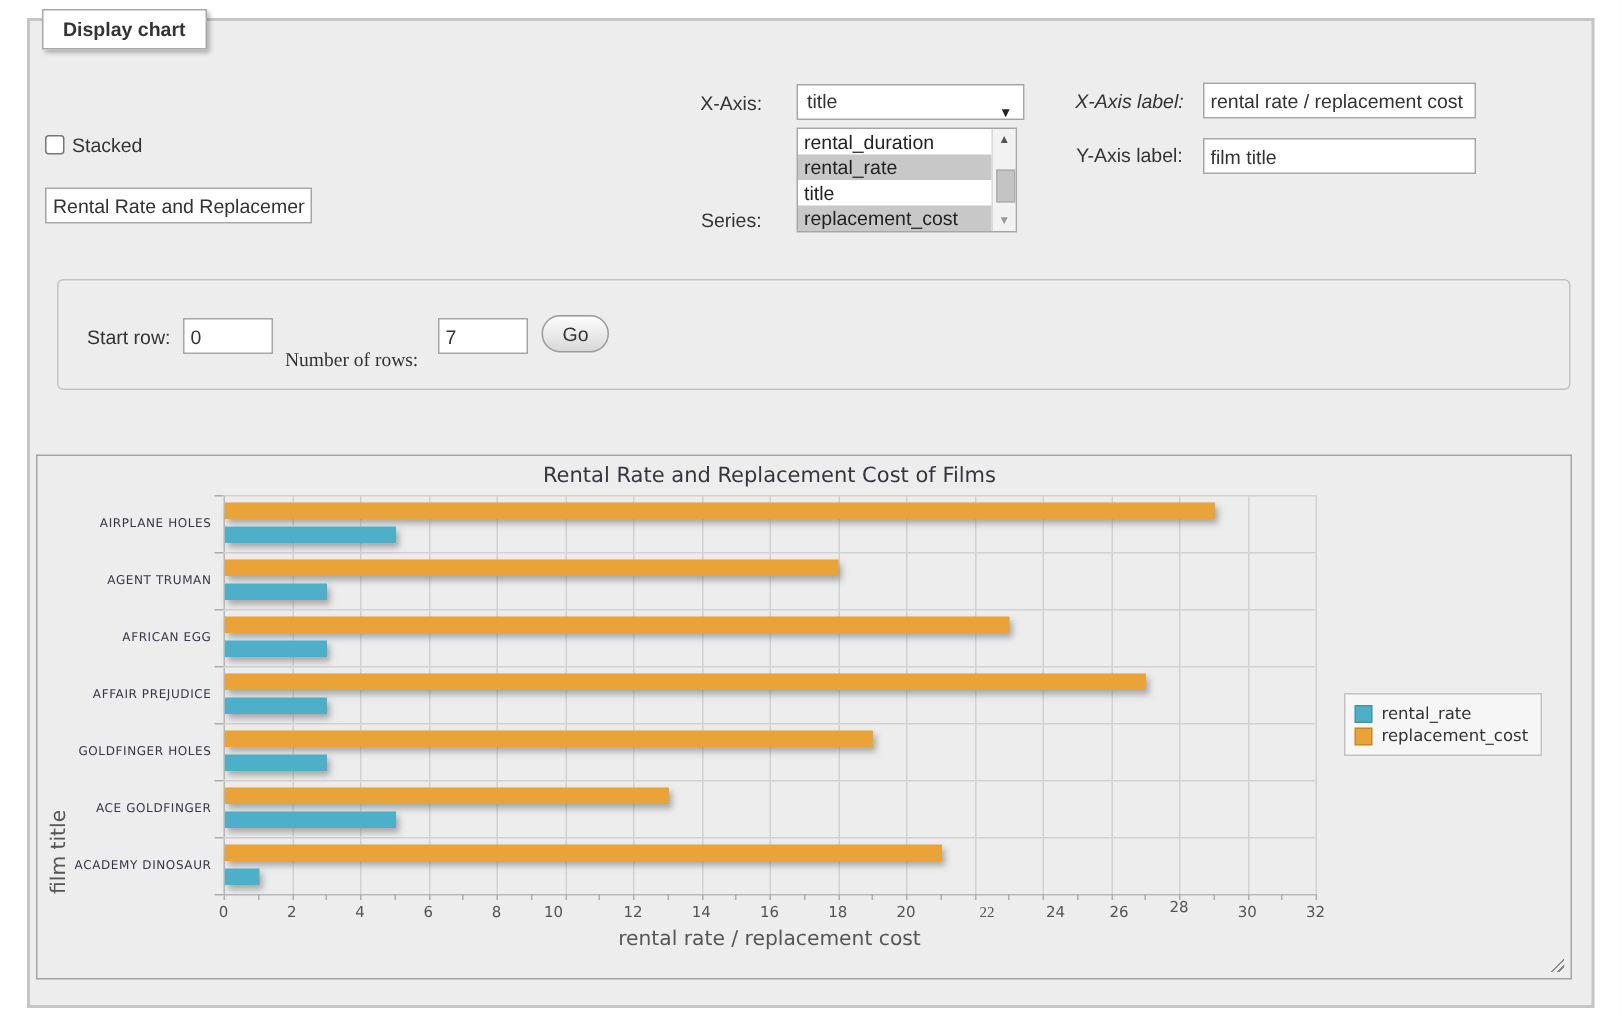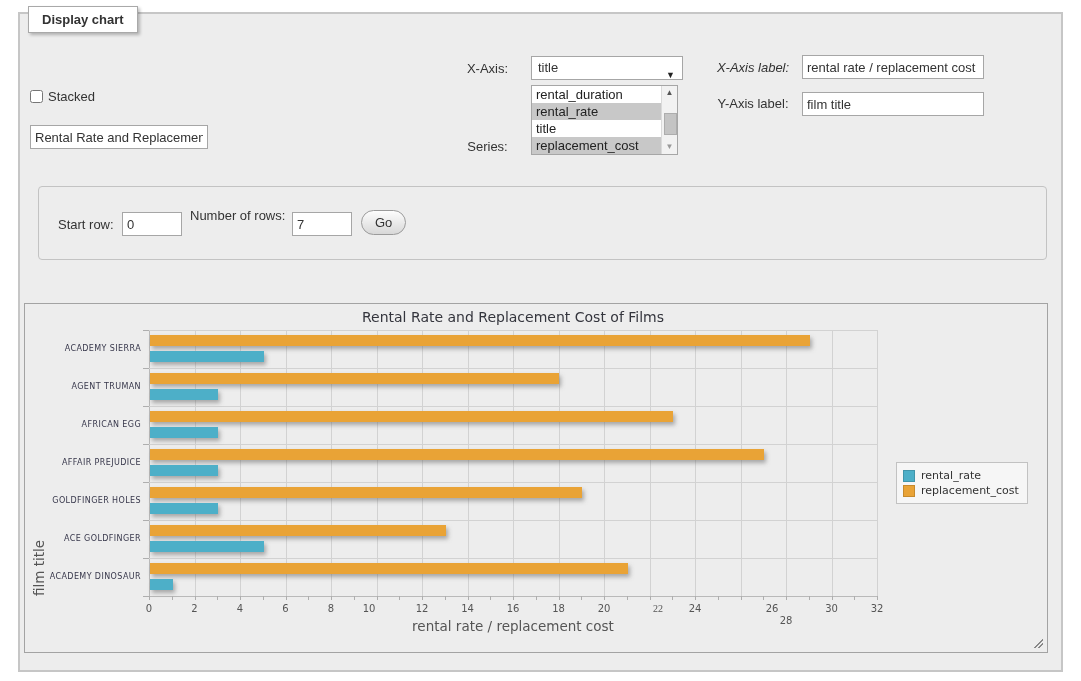--- a/index.html
+++ b/index.html
@@ -83,21 +83,21 @@
 
   <span class="ctl-label lbl-right" style="left:712px;top:60px;width:82px;font-style:italic;">X-Axis label:</span>
   <input type="text" style="position: absolute; left: 802px; top: 55px; width: 172px;" value="rental rate / replacement cost">
 
   <span class="ctl-label lbl-right" style="left:712px;top:96px;width:82px;">Y-Axis label:</span>
   <input type="text" style="position: absolute; left: 802px; top: 92px; width: 172px;" value="film title">
 
   <div class="rows-panel"></div>
   <span class="ctl-label" style="left:58px;top:217px;">Start row:</span>
   <input type="text" style="position: absolute; left: 122px; top: 212px; width: 50px;" value="0">
-  <span class="ctl-label" style="left:190px;top:208px;">Number of rows:</span>
+  <span class="ctl-label" style="left:190px;top:232px;font-family:Liberation Serif, serif;">Number of rows:</span>
   <input type="text" style="position: absolute; left: 292px; top: 212px; width: 50px;" value="7">
   <button class="go-btn">Go</button>
 
   <div class="chart-wrap">
     <div class="chart-title">Rental Rate and Replacement Cost of Films</div>
     <div id="plot-layer">
         <div class="axisline" style="left: 124px; top: 26px; width: 1px; height: 266px;"></div>
         <div class="gl" style="left: 169.5px; top: 26px; width: 1px; height: 266px;"></div>
         <div class="gl" style="left: 215px; top: 26px; width: 1px; height: 266px;"></div>
         <div class="gl" style="left: 260.5px; top: 26px; width: 1px; height: 266px;"></div>
@@ -125,21 +125,21 @@
         <div class="gl" style="left: 124px; top: 178px; width: 728px; height: 1px;"></div>
         <div class="tickmark" style="left: 118px; top: 178px; width: 6px; height: 1px;"></div>
         <div class="gl" style="left: 124px; top: 216px; width: 728px; height: 1px;"></div>
         <div class="tickmark" style="left: 118px; top: 216px; width: 6px; height: 1px;"></div>
         <div class="gl" style="left: 124px; top: 254px; width: 728px; height: 1px;"></div>
         <div class="tickmark" style="left: 118px; top: 254px; width: 6px; height: 1px;"></div>
         <div class="axisline" style="left: 124px; top: 292px; width: 728px; height: 1px;"></div>
         <div class="tickmark" style="left: 118px; top: 292px; width: 6px; height: 1px;"></div>
         <div class="bar" style="left: 125px; top: 31px; width: 659.522px; background: rgb(233, 163, 54);"></div>
         <div class="bar" style="left: 125px; top: 47px; width: 113.522px; background: rgb(77, 175, 200);"></div>
-        <div class="cat-label" style="top: 26px; height: 38px; line-height: 38px;">ACADEMY SIERRA</div>
+        <div class="cat-label" style="top: 26px; height: 38px; line-height: 38px;">AIRPLANE HOLES</div>
         <div class="bar" style="left: 125px; top: 69px; width: 409.272px; background: rgb(233, 163, 54);"></div>
         <div class="bar" style="left: 125px; top: 85px; width: 68.0225px; background: rgb(77, 175, 200);"></div>
         <div class="cat-label" style="top: 64px; height: 38px; line-height: 38px;">AGENT TRUMAN</div>
         <div class="bar" style="left: 125px; top: 107px; width: 523.022px; background: rgb(233, 163, 54);"></div>
         <div class="bar" style="left: 125px; top: 123px; width: 68.0225px; background: rgb(77, 175, 200);"></div>
         <div class="cat-label" style="top: 102px; height: 38px; line-height: 38px;">AFRICAN EGG</div>
         <div class="bar" style="left: 125px; top: 145px; width: 614.022px; background: rgb(233, 163, 54);"></div>
         <div class="bar" style="left: 125px; top: 161px; width: 68.0225px; background: rgb(77, 175, 200);"></div>
         <div class="cat-label" style="top: 140px; height: 38px; line-height: 38px;">AFFAIR PREJUDICE</div>
         <div class="bar" style="left: 125px; top: 183px; width: 432.022px; background: rgb(233, 163, 54);"></div>
@@ -189,23 +189,23 @@
         <div class="xtick" style="left: 215px; top: 299px;">4</div>
         <div class="xtick" style="left: 260.5px; top: 299px;">6</div>
         <div class="xtick" style="left: 306px; top: 299px;">8</div>
         <div class="xtick" style="left: 344px; top: 299px;">10</div>
         <div class="xtick" style="left: 397px; top: 299px;">12</div>
         <div class="xtick" style="left: 442.5px; top: 299px;">14</div>
         <div class="xtick" style="left: 488px; top: 299px;">16</div>
         <div class="xtick" style="left: 533.5px; top: 299px;">18</div>
         <div class="xtick" style="left: 579px; top: 299px;">20</div>
         <div class="xtick" style="left: 633px; top: 299px; font-family: Liberation Serif, serif;">22</div>
-        <div class="xtick" style="left: 670px; top: 299px;">24</div>
-        <div class="xtick" style="left: 747px; top: 299px;">26</div>
-        <div class="xtick" style="left: 761px; top: 311px; text-align: center;">28</div>
+        <div class="xtick" style="left: 670px; top: 299px; text-align: right;">24</div>
+        <div class="xtick" style="left: 721px; top: 299px;">26</div>
+        <div class="xtick" style="left: 761px; top: 296px; text-align: center;">28</div>
         <div class="xtick" style="left: 806.5px; top: 299px;">30</div>
         <div class="xtick" style="left: 852px; top: 299px;">32</div>
       </div>
     <div class="xaxis-title">rental rate / replacement cost</div>
     <div class="yaxis-title">film title</div>
     <div class="legend">
         <div class="legend-item">
           <span class="legend-swatch" style="background: rgb(77, 175, 200);"></span>
           <span class="legend-text">rental_rate</span>
         </div>

